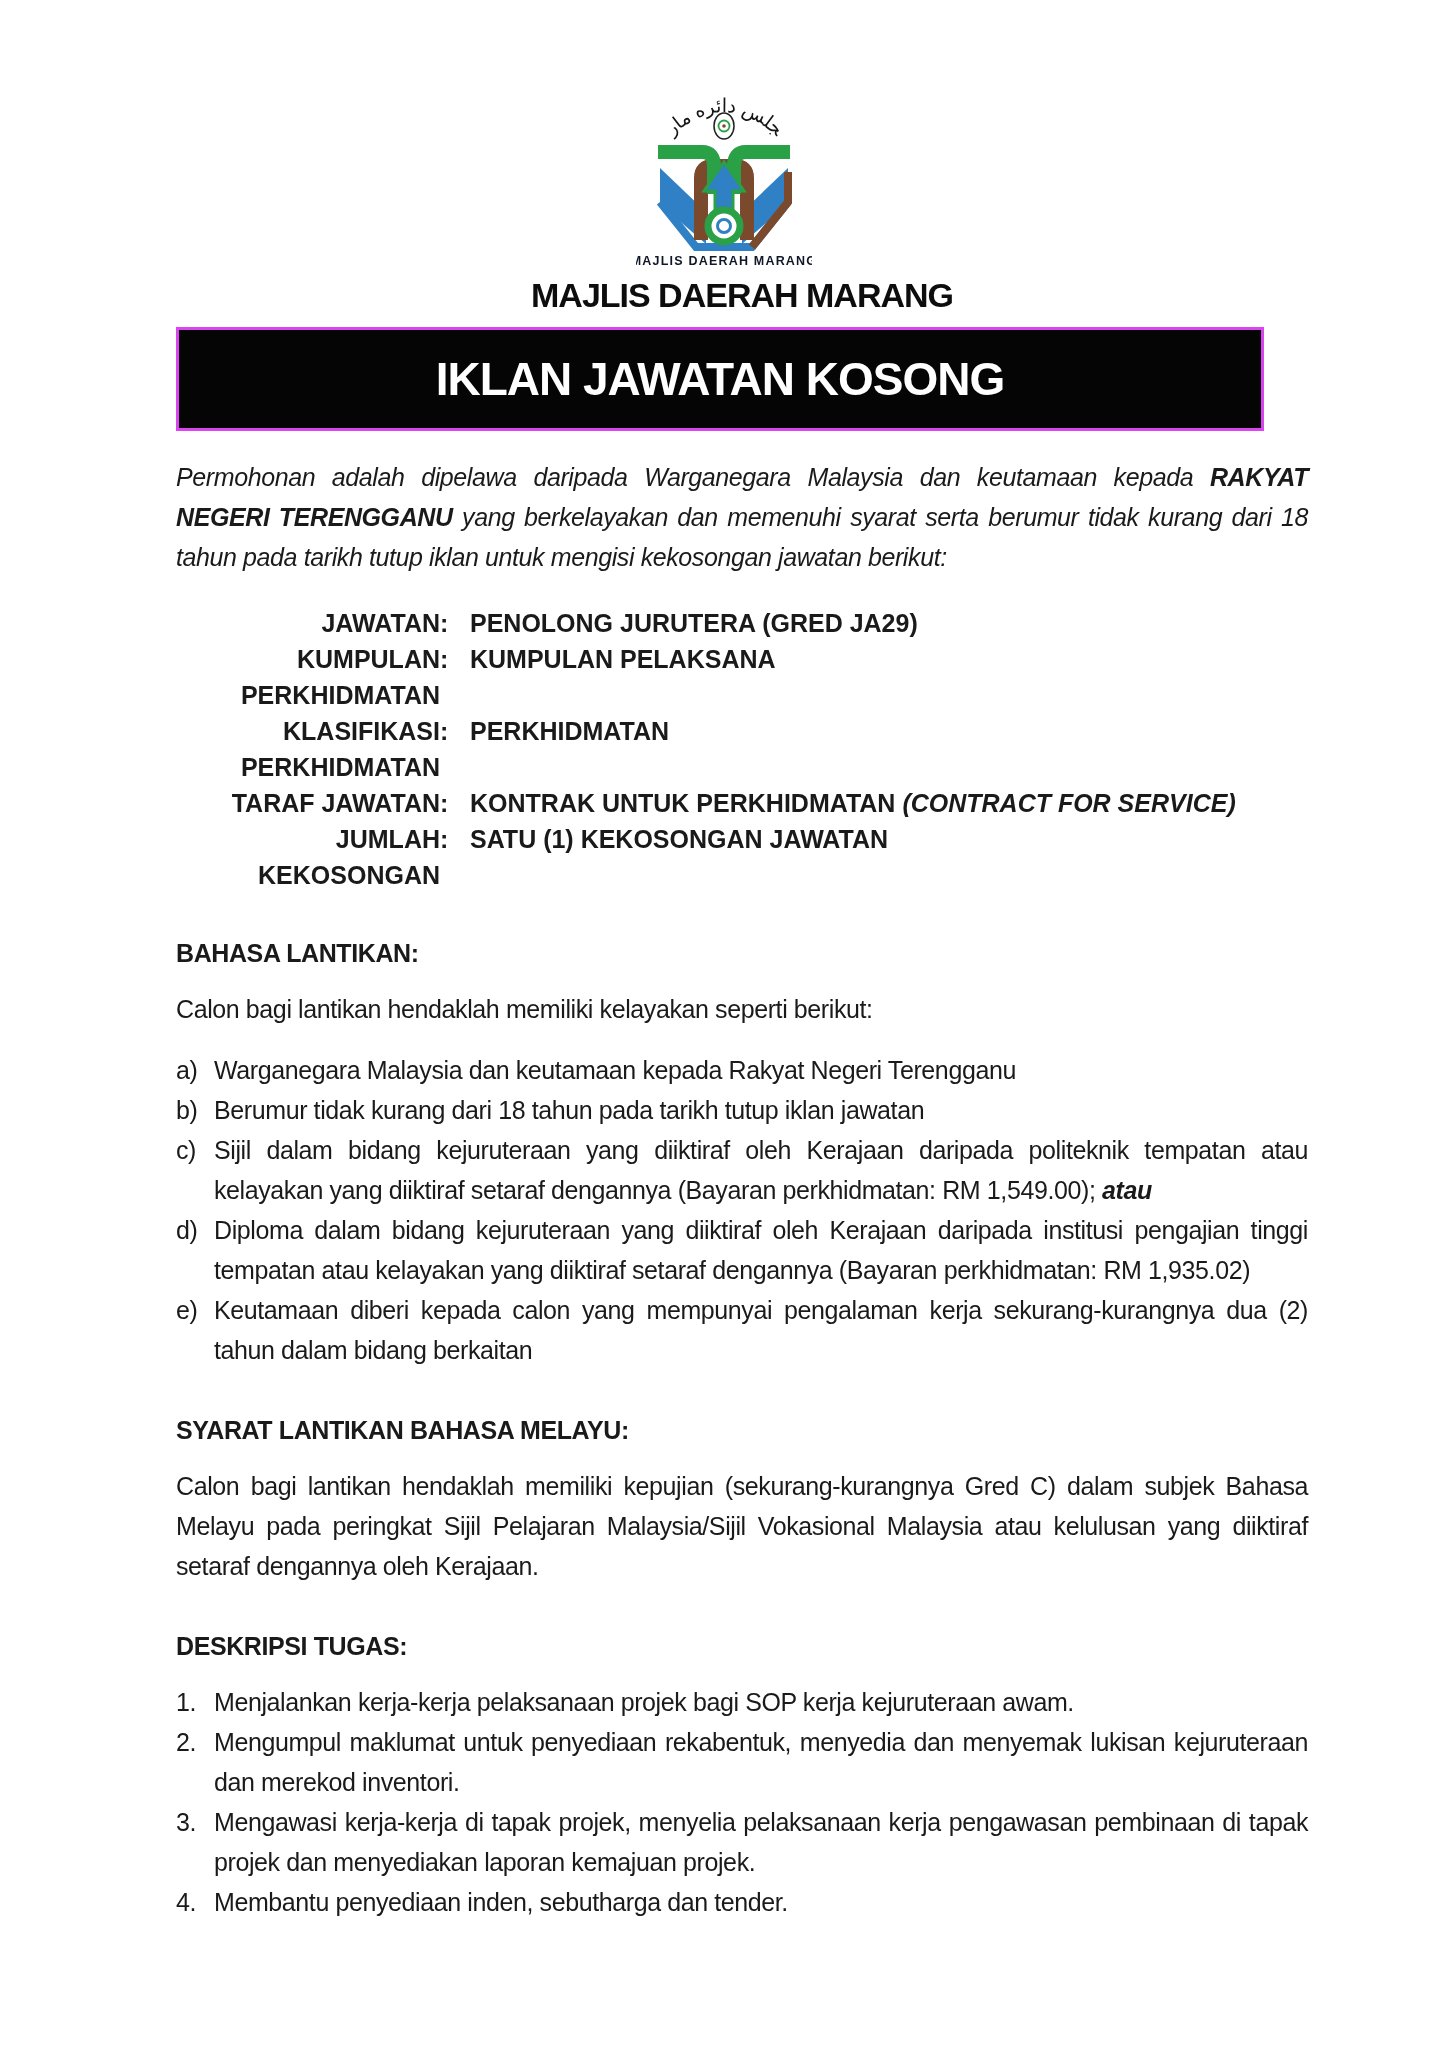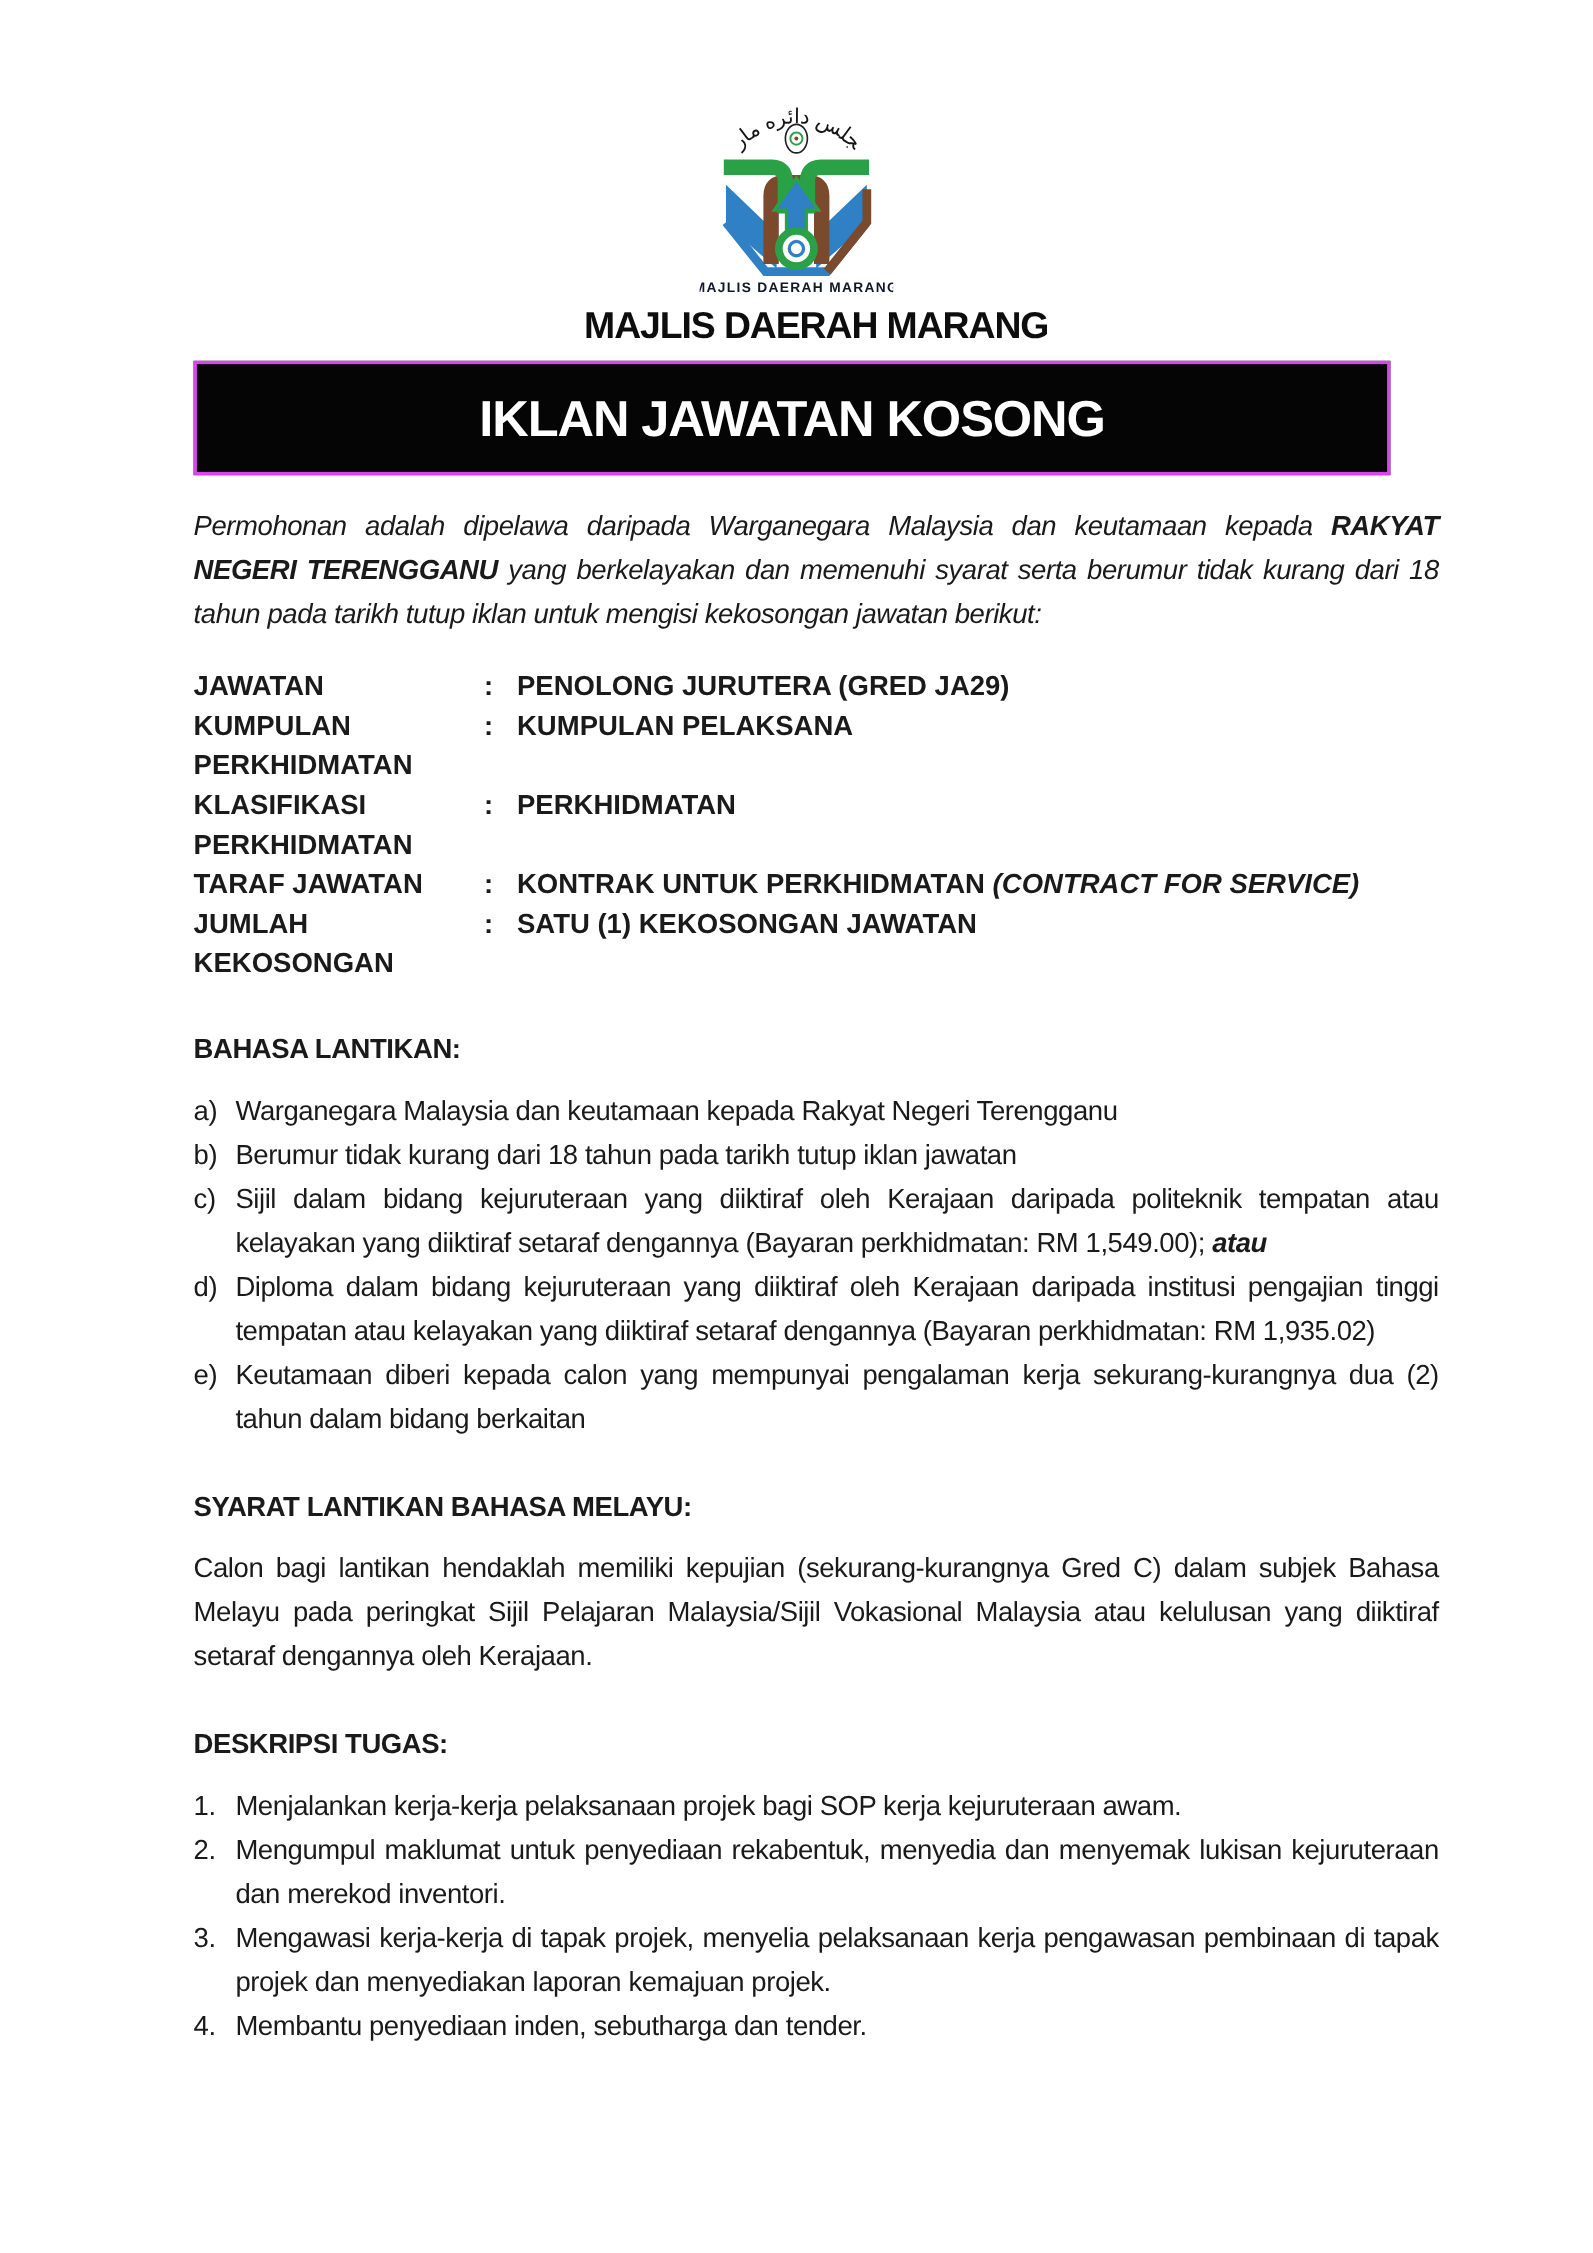--- a/index.html
+++ b/index.html
@@ -32,21 +32,21 @@
   }
 
   
   p{ margin:0; font-size:25px; line-height:40px; letter-spacing:-0.4px; }
   .just{ text-align:justify; }
   .intro{ margin-top:26px;font-style:italic; }
 
   
   .details{ margin-top:28px; font-weight:bold; font-size:25px; line-height:36px; }
   .drow{ display:grid; grid-template-columns:264px 1fr; }
-  .dlabel{ white-space:pre-line; }
+  .dlabel{ white-space:pre-line;text-align:right; }
   .dval .colon{ display:inline-block; width:30px; }
   .dval i{ font-style:italic; }
 
   
   h2.sec{
     margin:46px 0 0; font-size:25px; font-weight:bold; letter-spacing:-0.4px;
   }
   .after-sec{ margin-top:21px; }
 
   
@@ -126,20 +126,21 @@
       <div class="dval"><span class="colon">:</span><span>KONTRAK UNTUK PERKHIDMATAN </span><i>(CONTRACT FOR SERVICE)</i></div>
     </div>
     <div class="drow">
       <div class="dlabel">JUMLAH
 KEKOSONGAN</div>
       <div class="dval"><span class="colon">:</span><span>SATU (1) KEKOSONGAN JAWATAN</span></div>
     </div>
   </div>
 
   <h2 class="sec">BAHASA LANTIKAN:</h2>
+  <p class="after-sec">Calon bagi lantikan hendaklah memiliki kelayakan seperti berikut:</p>
 
   <div class="list">
     <div class="li">
       <span class="marker">a)</span>
       <span class="litext">Warganegara Malaysia dan keutamaan kepada Rakyat Negeri Terengganu</span>
     </div>
     <div class="li">
       <span class="marker">b)</span>
       <span class="litext">Berumur tidak kurang dari 18 tahun pada tarikh tutup iklan jawatan</span>
     </div>

